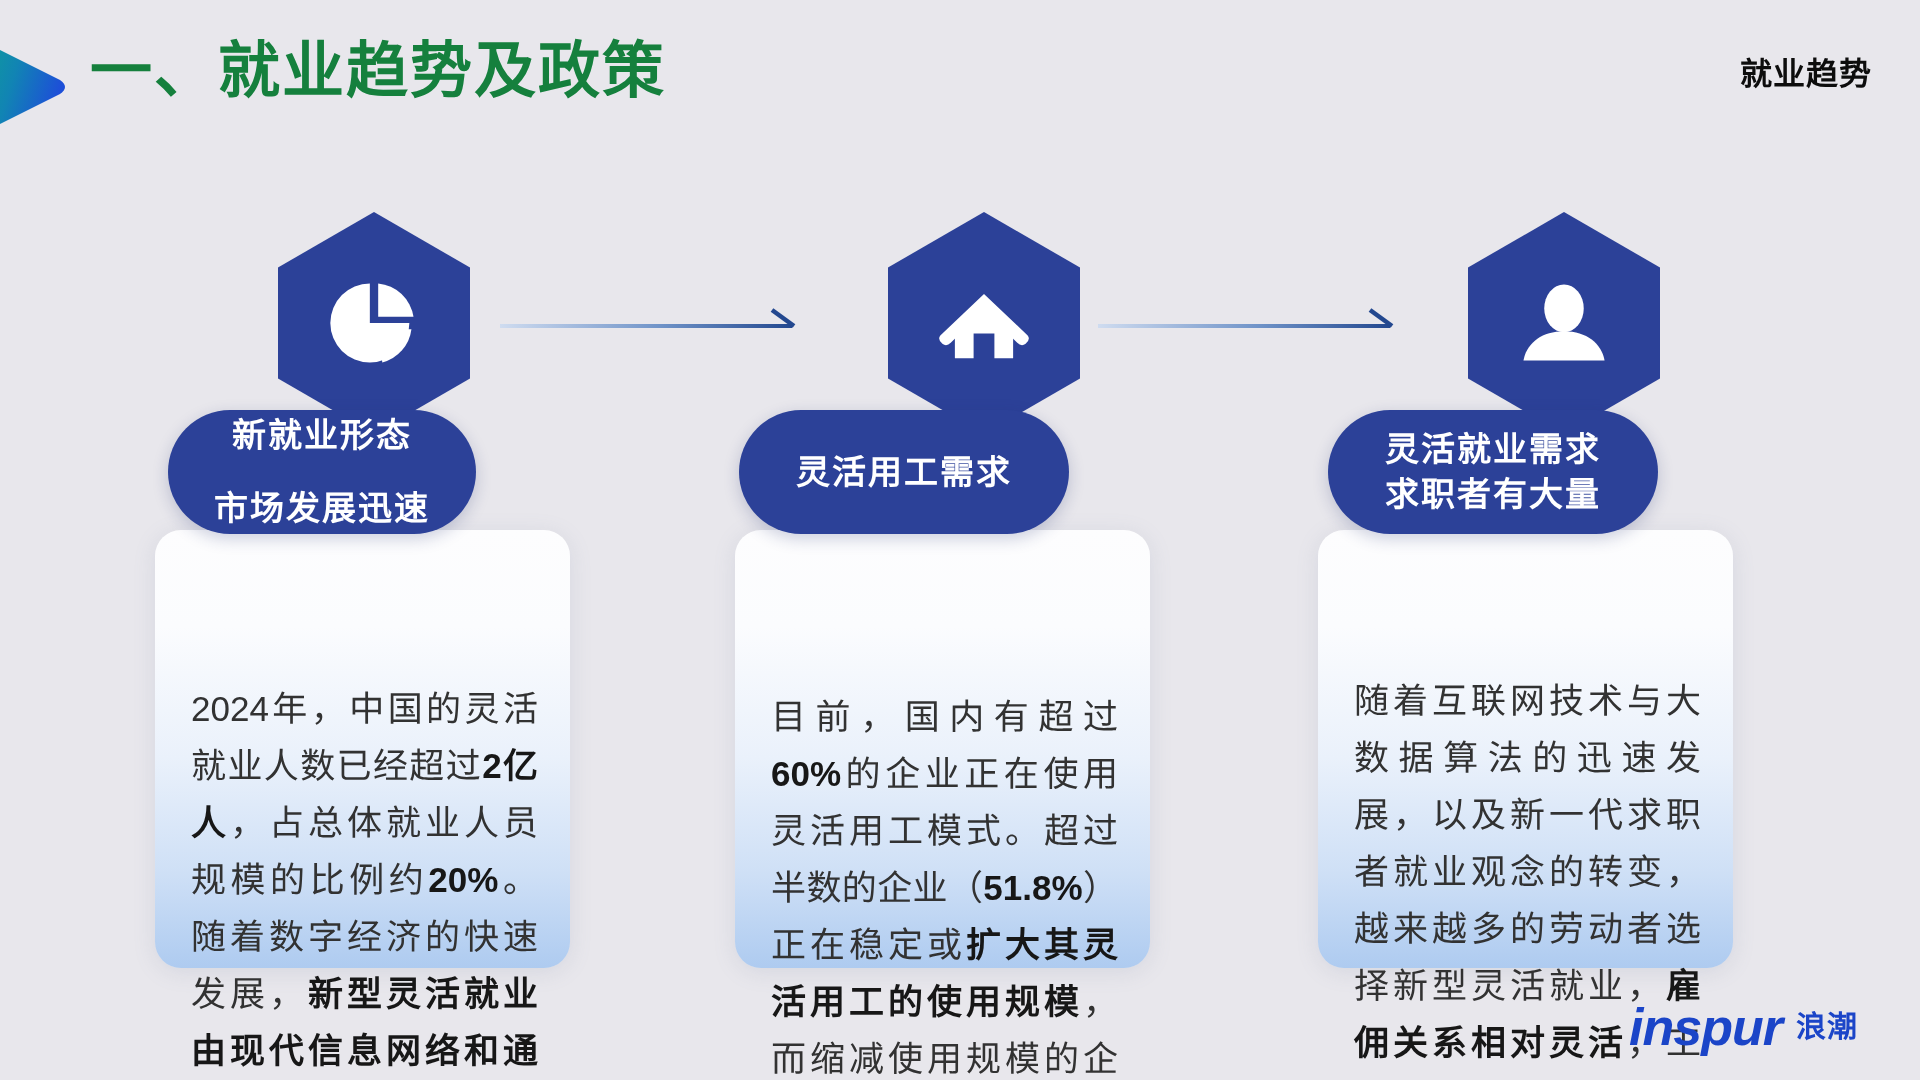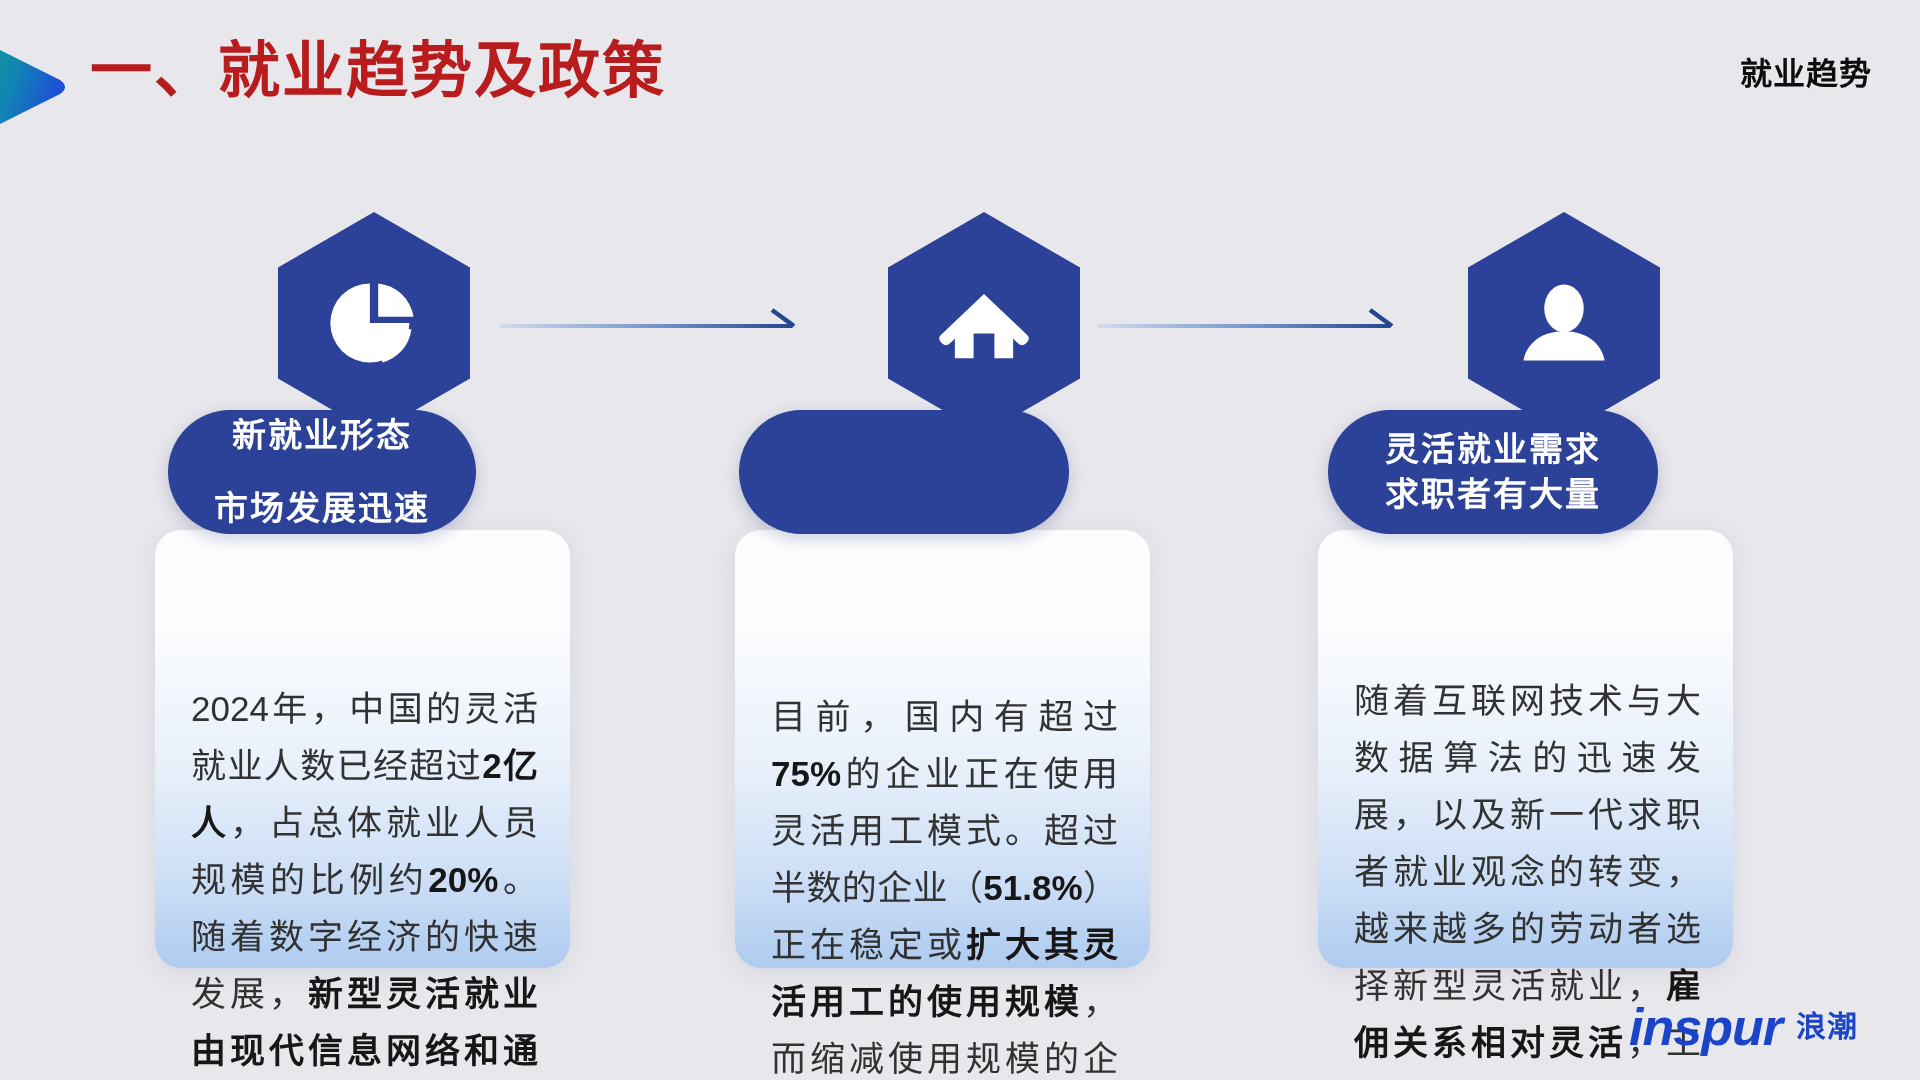--- a/index.html
+++ b/index.html
@@ -39,21 +39,21 @@
     width: 88px;
     height: 98px;
   }
 
   .slide-title {
     position: absolute;
     left: 90px;
     top: 38px;
     font-size: 62px;
     font-weight: bold;
-    color: #b91c1c;
+    color: #15803d;
     letter-spacing: 2px;
     line-height: 1.05;
     white-space: nowrap;
   }
 
   .header-tag {
     position: absolute;
     right: 48px;
     top: 48px;
     font-size: 32px;
@@ -294,22 +294,23 @@
     <div class="card card-1">
       <div class="pill pill-1">
         <span>新就业形态</span>
         <span>市场发展迅速</span>
       </div>
       <div class="card-body">2024年，中国的灵活就业人数已经超过<b>2亿人</b>，占总体就业人员规模的比例约<b>20%</b>。随着数字经济的快速发展，<b>新型灵活就业由现代信息网络和通信技术驱动，已成为重要的新就业形态</b></div>
     </div>
 
     <div class="card card-2">
       <div class="pill pill-2">
+        <span>灵活用工需求</span>
       </div>
-      <div class="card-body">目前，国内有超过<b>75%</b>的企业正在使用灵活用工模式。超过半数的企业（<b>51.8%</b>）正在稳定或<b>扩大其灵活用工的使用规模</b>，而缩减使用规模的企业仅占9.3%</div>
+      <div class="card-body">目前，国内有超过<b>60%</b>的企业正在使用灵活用工模式。超过半数的企业（<b>51.8%</b>）正在稳定或<b>扩大其灵活用工的使用规模</b>，而缩减使用规模的企业仅占9.3%</div>
     </div>
 
     <div class="card card-3">
       <div class="pill pill-3">
         <span>灵活就业需求</span>
         <span>求职者有大量</span>
       </div>
       <div class="card-body">随着互联网技术与大数据算法的迅速发展，以及新一代求职者就业观念的转变，越来越多的劳动者选择新型灵活就业，<b>雇佣关系相对灵活</b>，工作自主权较高，进入门槛较低</div>
     </div>
   </div>

